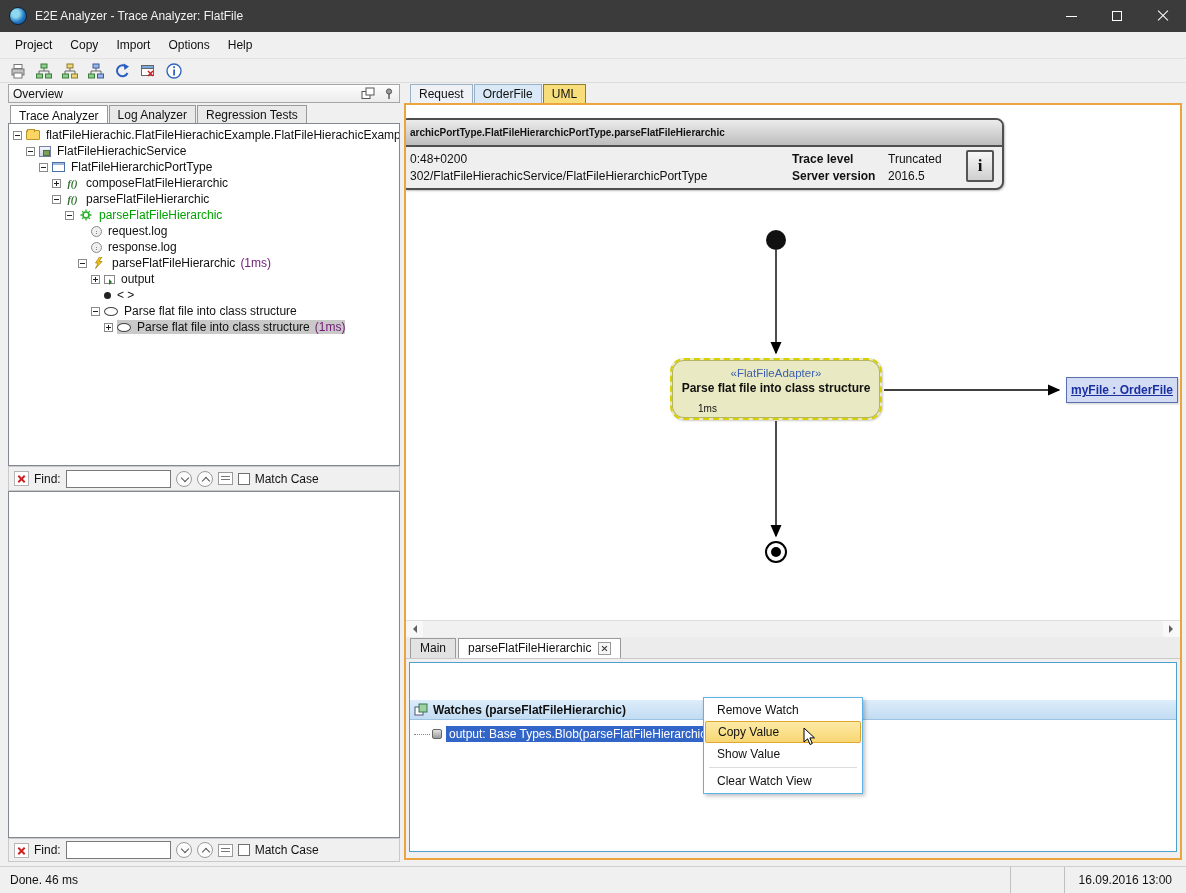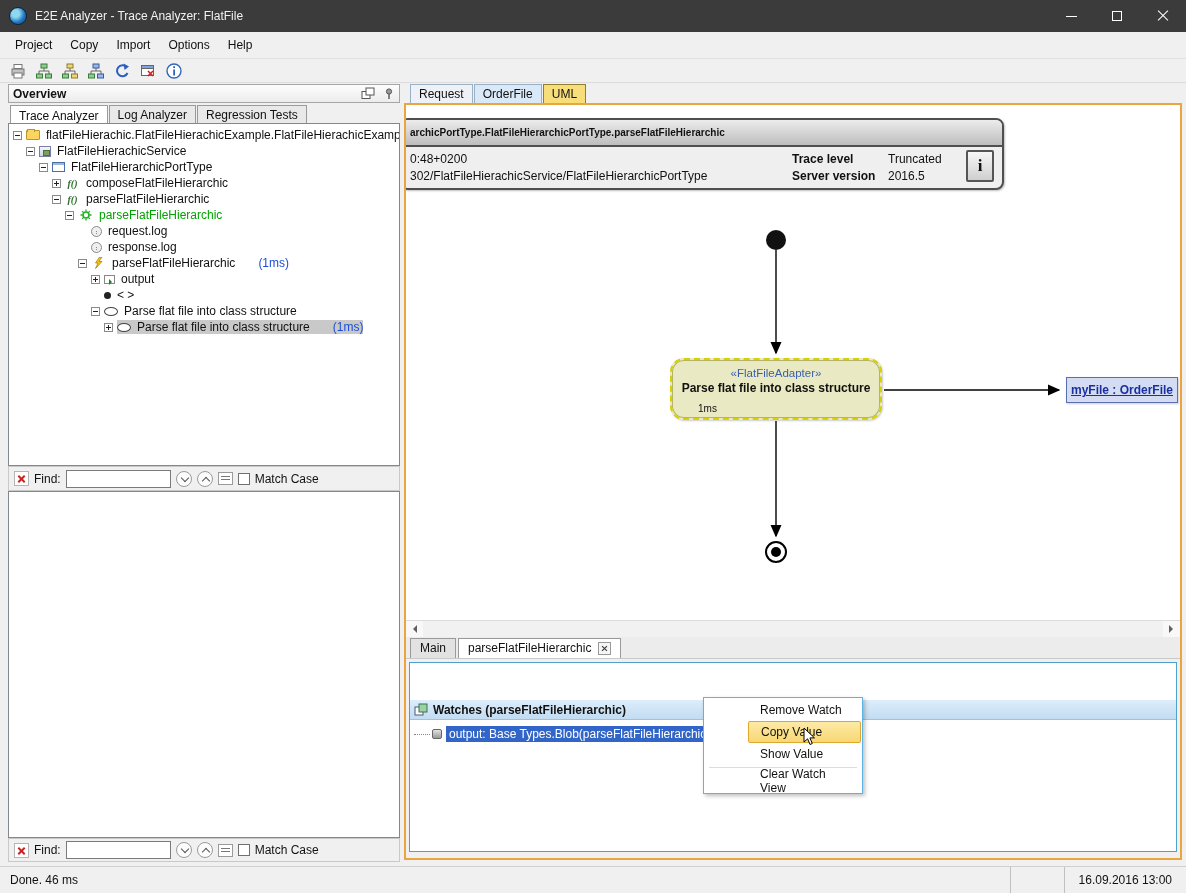--- a/index.html
+++ b/index.html
@@ -25,32 +25,32 @@
   .menu-item { padding:4px 9px; cursor:default; }
   .toolbar { position:absolute; left:0; top:58px; right:0; height:25px; background:#f0f0f0; border-top:1px solid #e2e2e2; border-bottom:1px solid #dcdcdc; display:flex; align-items:center; padding-left:8px; gap:6px; }
   .tbtn { width:20px; height:20px; display:flex; align-items:center; justify-content:center; }
 
   
   .workspace { position:absolute; left:0; top:83px; right:0; bottom:27px; background:#f0f0f0; }
 
   
   .left-panel { position:absolute; left:8px; top:1px; width:392px; height:778px; }
   .ov-header { height:19px; border:1px solid #a6a6a6; background:linear-gradient(#fdfdfd,#ececec); display:flex; align-items:center; padding:0 4px; }
-  .ov-title { font-size:12px;font-weight:bold; }
+  .ov-title { font-size:12px; }
   .ov-icons { margin-left:auto; display:flex; gap:8px; align-items:center; }
   .ov-tabs { height:20px; display:flex; align-items:flex-end; padding-left:2px; margin-top:2px; }
   .ltab { padding:2px 8px 3px 8px; border:1px solid #9a9a9a; border-bottom:none; background:#e9e9e9; font-size:12px; margin-right:1px; }
   .ltab.active { background:#fff; position:relative; top:1px; padding-top:3px; font-weight:normal; }
   .tree-box { position:absolute; left:0; top:39px; width:392px; height:343px; background:#fff; border:1px solid #828790; overflow:hidden; padding-top:3px; }
   .trow { display:flex; align-items:center; height:16px; white-space:nowrap; }
   .trow .tlabel { padding:0 2px; }
   .trow.selected .sel-wrap { background:#c9c9c9; }
   .sel-wrap { display:flex; align-items:center; }
   .green { color:#00a300; }
-  .suffix { color:#1d4ed8; margin-left:21px; }
+  .suffix { color:#701a75; margin-left:3px; }
   .exp { width:9px; height:9px; border:1px solid #8a8a8a; background:#fff; position:relative; flex:none; margin-right:4px; }
   .exp.plus::before,.exp.minus::before { content:""; position:absolute; left:1px; right:1px; top:3px; height:1px; background:#222; }
   .exp.plus::after { content:""; position:absolute; top:1px; bottom:1px; left:3px; width:1px; background:#222; }
   .exp.spacer { visibility:hidden; }
   .ti { display:inline-flex; align-items:center; justify-content:center; width:15px; height:13px; margin-right:4px; position:relative; flex:none; }
   .ti-folder { width:14px; height:10px; background:#fcd462; border:1px solid #b9962c; border-radius:1px; align-self:center; }
   .ti-folder::before { content:""; position:absolute; top:-2px; left:0; width:6px; height:2px; background:#fcd462; border:1px solid #b9962c; border-bottom:none; }
   .ti-service { width:12px; height:11px; border:1px solid #777fa8; background:linear-gradient(#f4f6ff,#ccd4e8); }
   .ti-service::before { content:""; position:absolute; left:3px; top:3px; width:5px; height:4px; background:#7aa05a; border:1px solid #4a703a; }
   .ti-port { width:13px; height:10px; border:1px solid #4a6fa5; background:#fff; box-shadow:inset 0 2px 0 #9db8d9; }
@@ -124,21 +124,21 @@
   .watches { position:relative; margin:3px; height:190px; border:1px solid #4fa0cd; background:#fff; }
   .watches-header { height:20px; background:linear-gradient(#ddedfb,#c2dcf2); border-bottom:1px solid #9dc3e4; display:flex; align-items:center; gap:5px; padding:0 4px; font-weight:bold;margin-top:37px; }
   .watch-row { display:flex; align-items:center; height:18px; margin-top:5px; padding-left:4px; }
   .dotline { width:16px; border-top:1px dotted #888; margin-right:2px; }
   .wicon { width:10px; height:10px; background:linear-gradient(#e2e2e2,#9a9a9a); border:1px solid #666; border-radius:2px; margin-right:4px; flex:none; }
   .wsel { background:#3265c8; color:#fff; padding:1px 1px 1px 3px; white-space:pre; }
   .wval { background:#6c9be4; color:#fff; padding:1px 3px; }
 
   
   .ctx-menu { position:absolute; left:293px; top:34px; width:160px; background:#fff; border:1px solid #5fb2e4; box-shadow:2px 2px 4px rgba(0,0,0,.25); padding:1px; z-index:5; }
-  .ctx-item { height:22px; display:flex; align-items:center; padding:0 12px; font-size:12px;margin-left:43px; }
+  .ctx-item { height:22px; display:flex; align-items:center; padding:0 12px; font-size:12px; }
   .ctx-item.hl { background:linear-gradient(#fdeaa6,#f8d773); border:1px solid #e0a72e; border-radius:2px; height:22px; }
   .ctx-sep { height:1px; background:#dcdcdc; margin:2px 4px; }
   .cursor { position:absolute; left:393px; top:64px; z-index:6; }
 
   
   .statusbar { position:absolute; left:0; right:0; bottom:0; height:27px; background:#f0f0f0; border-top:1px solid #cfcfcf; display:flex; align-items:center; }
   .sb-msg { padding:0 10px; flex:1; }
   .sb-cell { border-left:1px solid #c0c0c0; height:100%; display:flex; align-items:center; }
   .sb-empty { width:54px; }
   .sb-date { padding:0 14px; }

